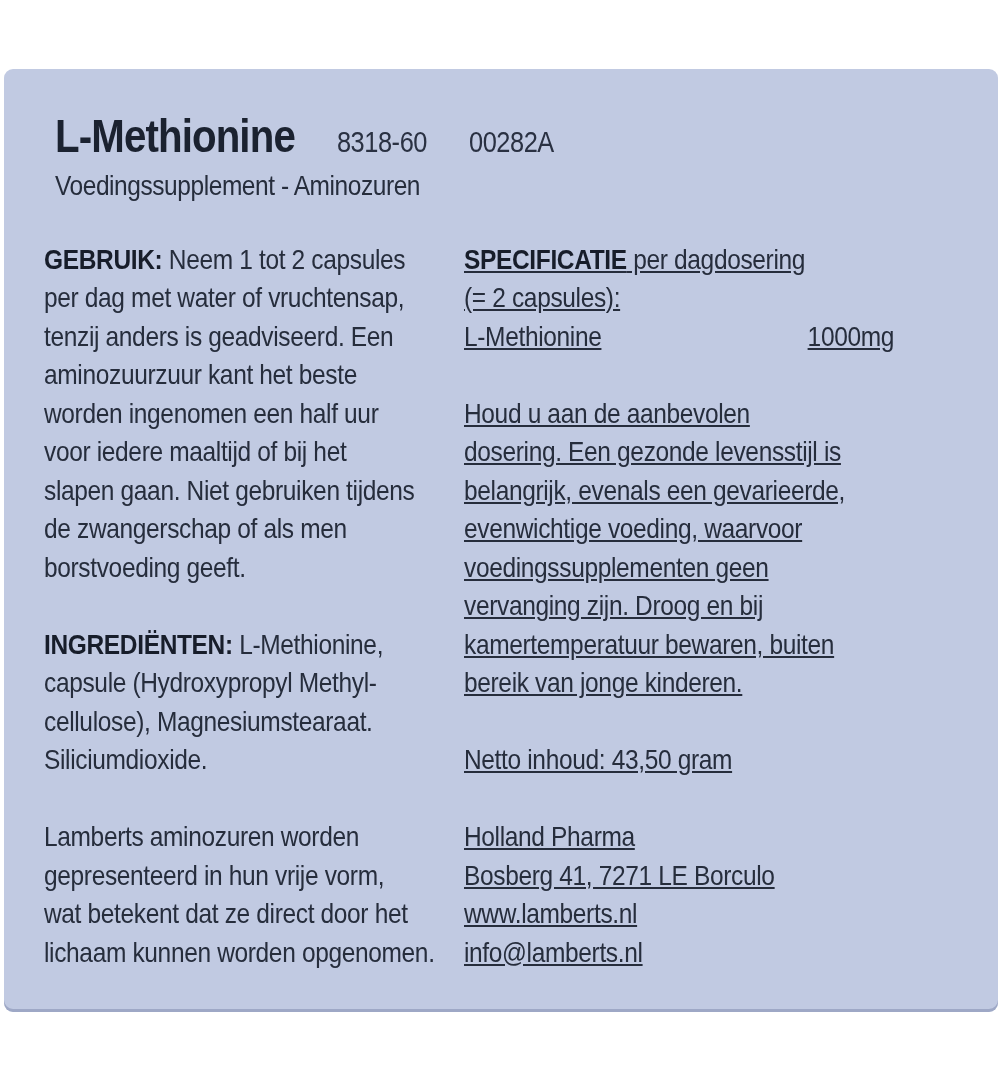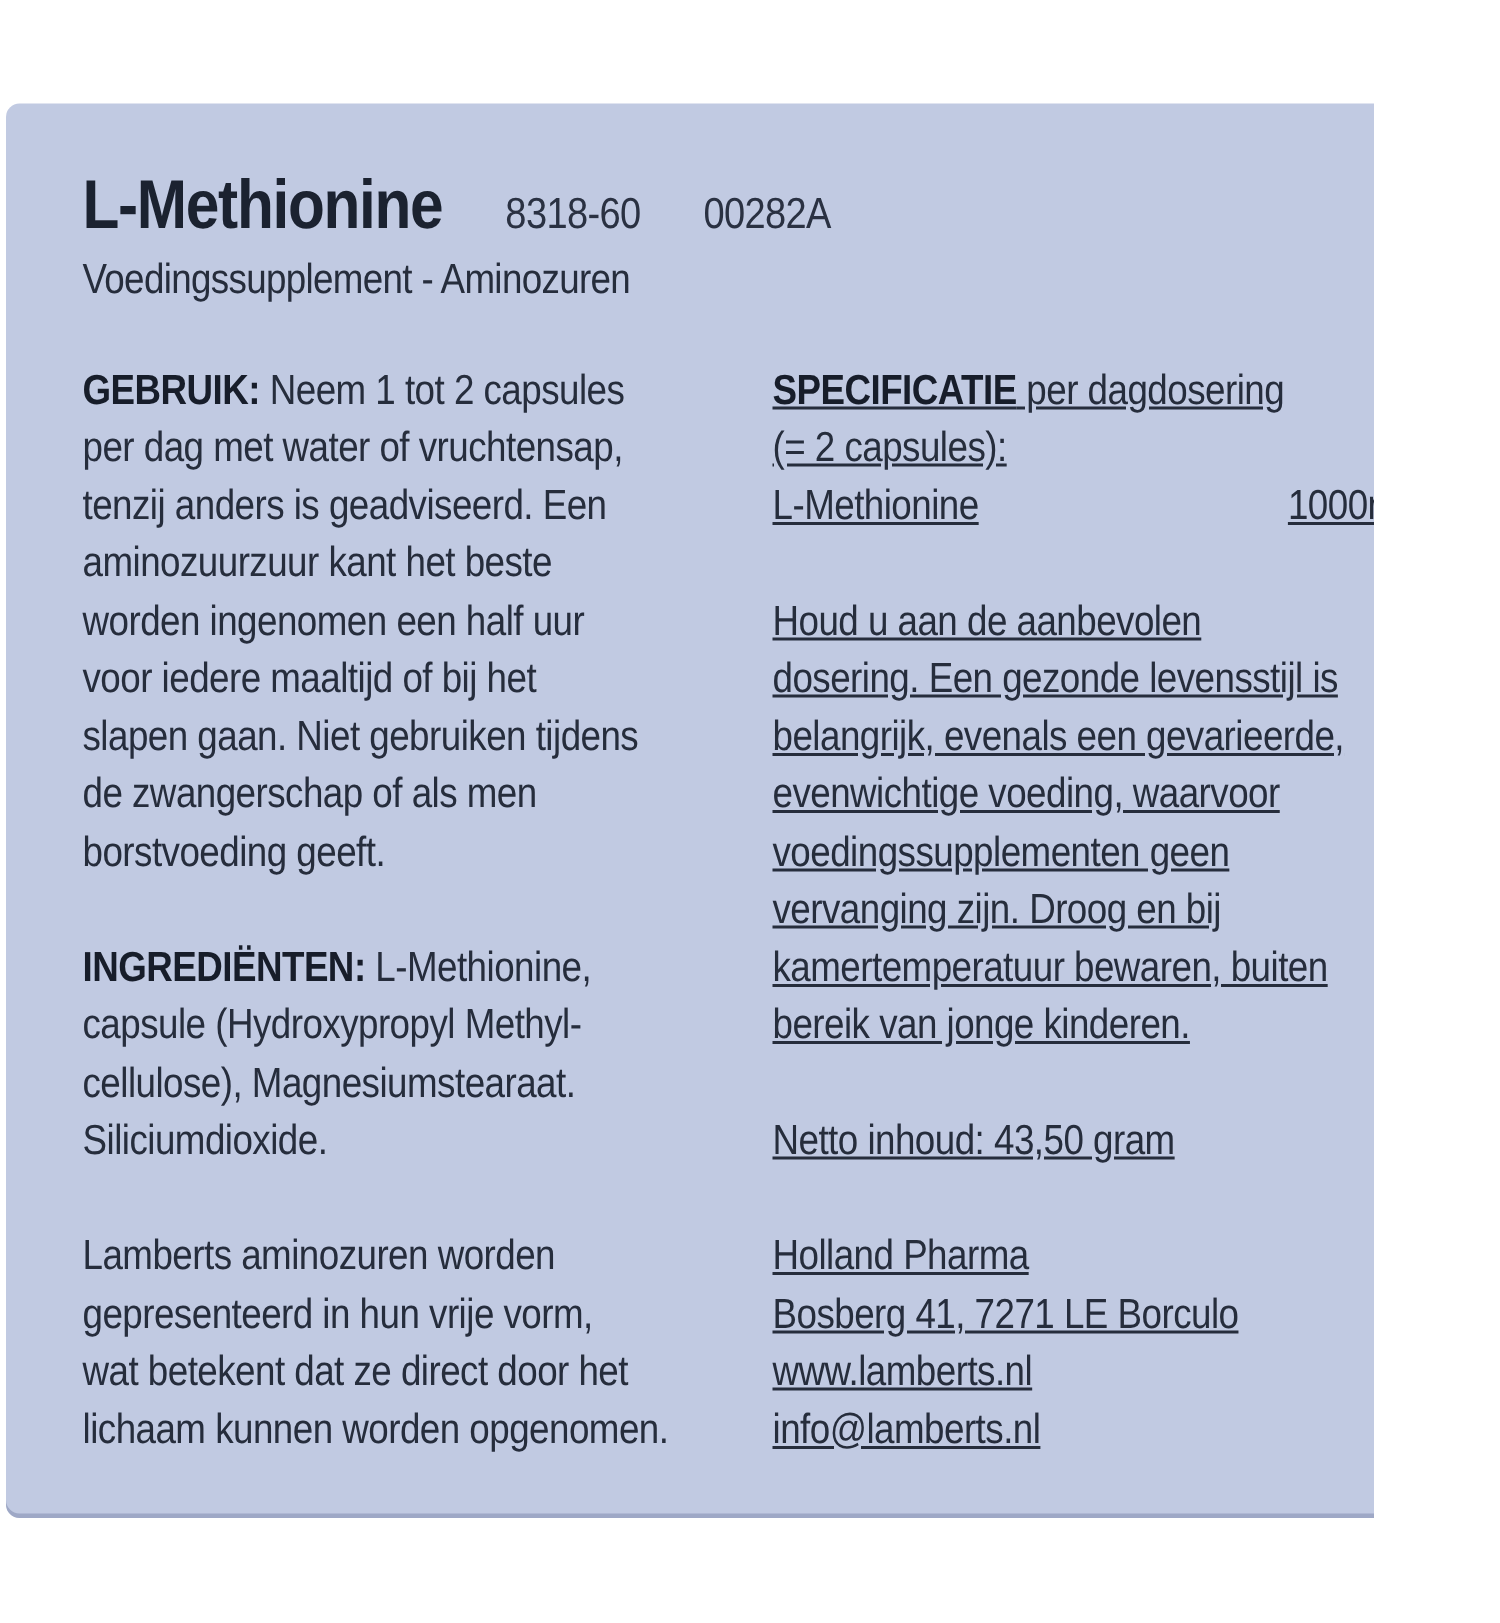--- a/index.html
+++ b/index.html
@@ -1,19 +1,19 @@
 <!DOCTYPE html>
 <html><head>
 <meta charset="utf-8">
 <style>
   * { margin: 0; padding: 0; box-sizing: border-box; }
   html, body { background: #ffffff; }
   .page {
     position: relative;
-    width: 916px;
+    width: 1000px;
     height: 1082px;
     background: #ffffff;
     overflow: hidden;
     font-family: "Liberation Sans", "DejaVu Sans", sans-serif;
     color: #232a38;
   }
   .label-card {
     position: absolute;
     left: 4px;
     top: 69px;
@@ -51,22 +51,21 @@
   }
   .subtitle {
     margin-top: 6px;
     font-size: 28px;
     line-height: 36px;
     letter-spacing: -0.5px;
     color: #262d3c;
   }
   .columns {
     display: flex;
-    gap: 40px;
-    padding-left: 51px;
+    padding-left: 40px;
     margin-top: 37px;
   }
   .col-left  { width: 420px; flex: 0 0 420px; }
   .col-right { width: 430px; flex: 0 0 430px; text-decoration: underline; }
   .body {
     font-size: 28px;
     line-height: 38.5px;
     letter-spacing: -0.4px;
     white-space: pre-line;
     color: #262d3c;

